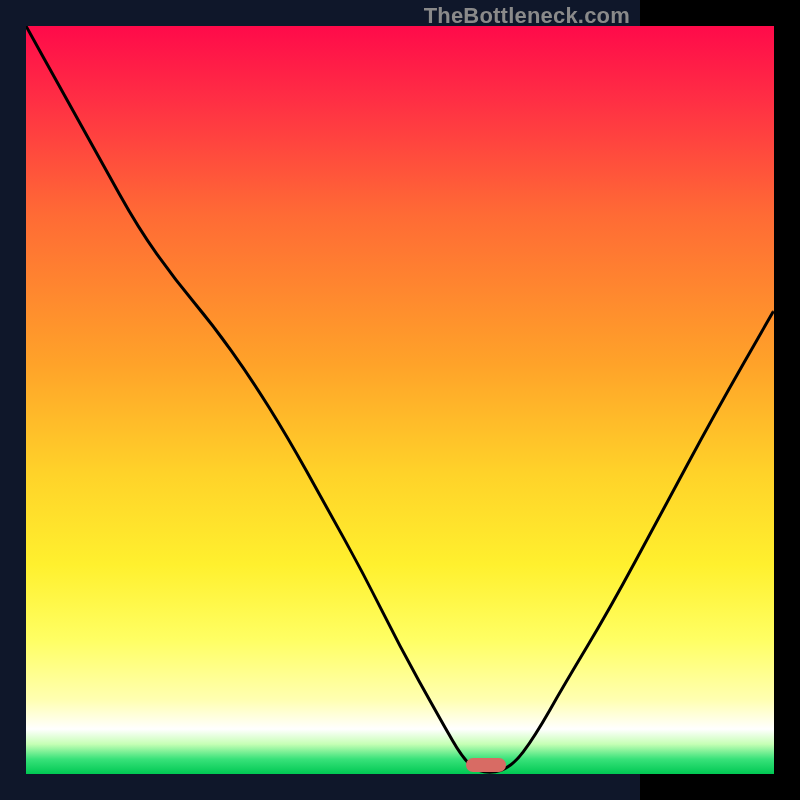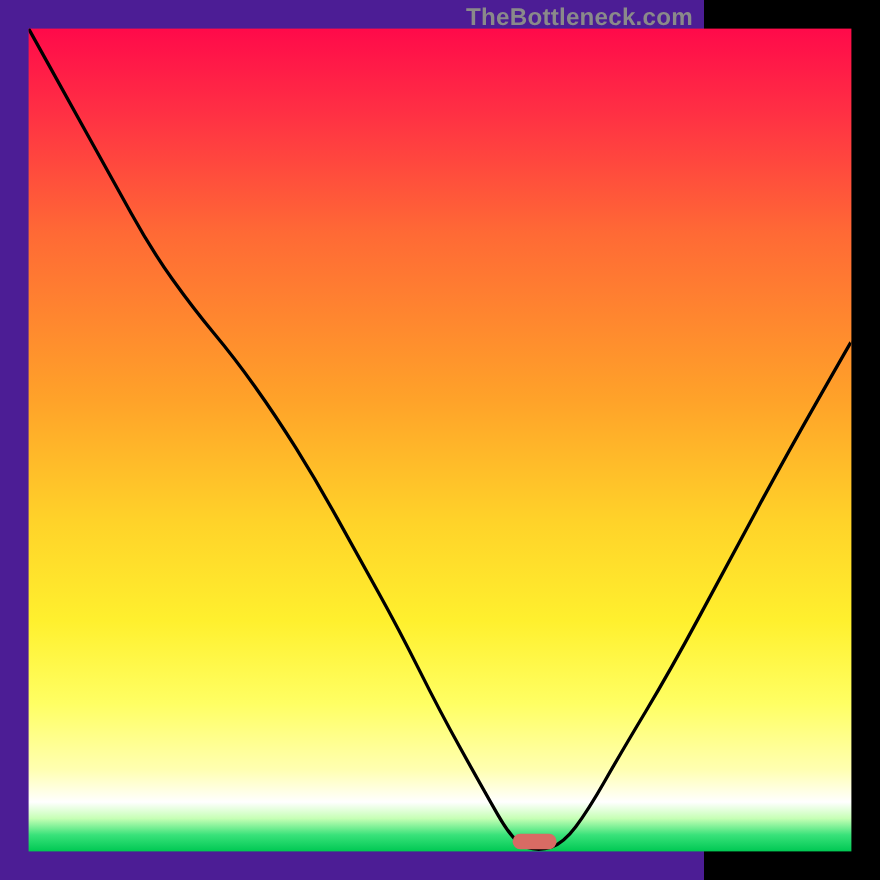--- a/index.html
+++ b/index.html
@@ -9,21 +9,21 @@
     height: 800px;
     background: #000;
     overflow: hidden;
   }
   .frame {
     position: absolute;
     left: 0;
     top: 0;
     width: 640px;
     height: 800px;
-    background: #4c1d95;
+    background: #0f172a;
   }
   .plot-area {
     position: absolute;
     left: 26px;
     top: 26px;
     width: 748px;
     height: 748px;
   }
   .gradient {
     position: absolute;

